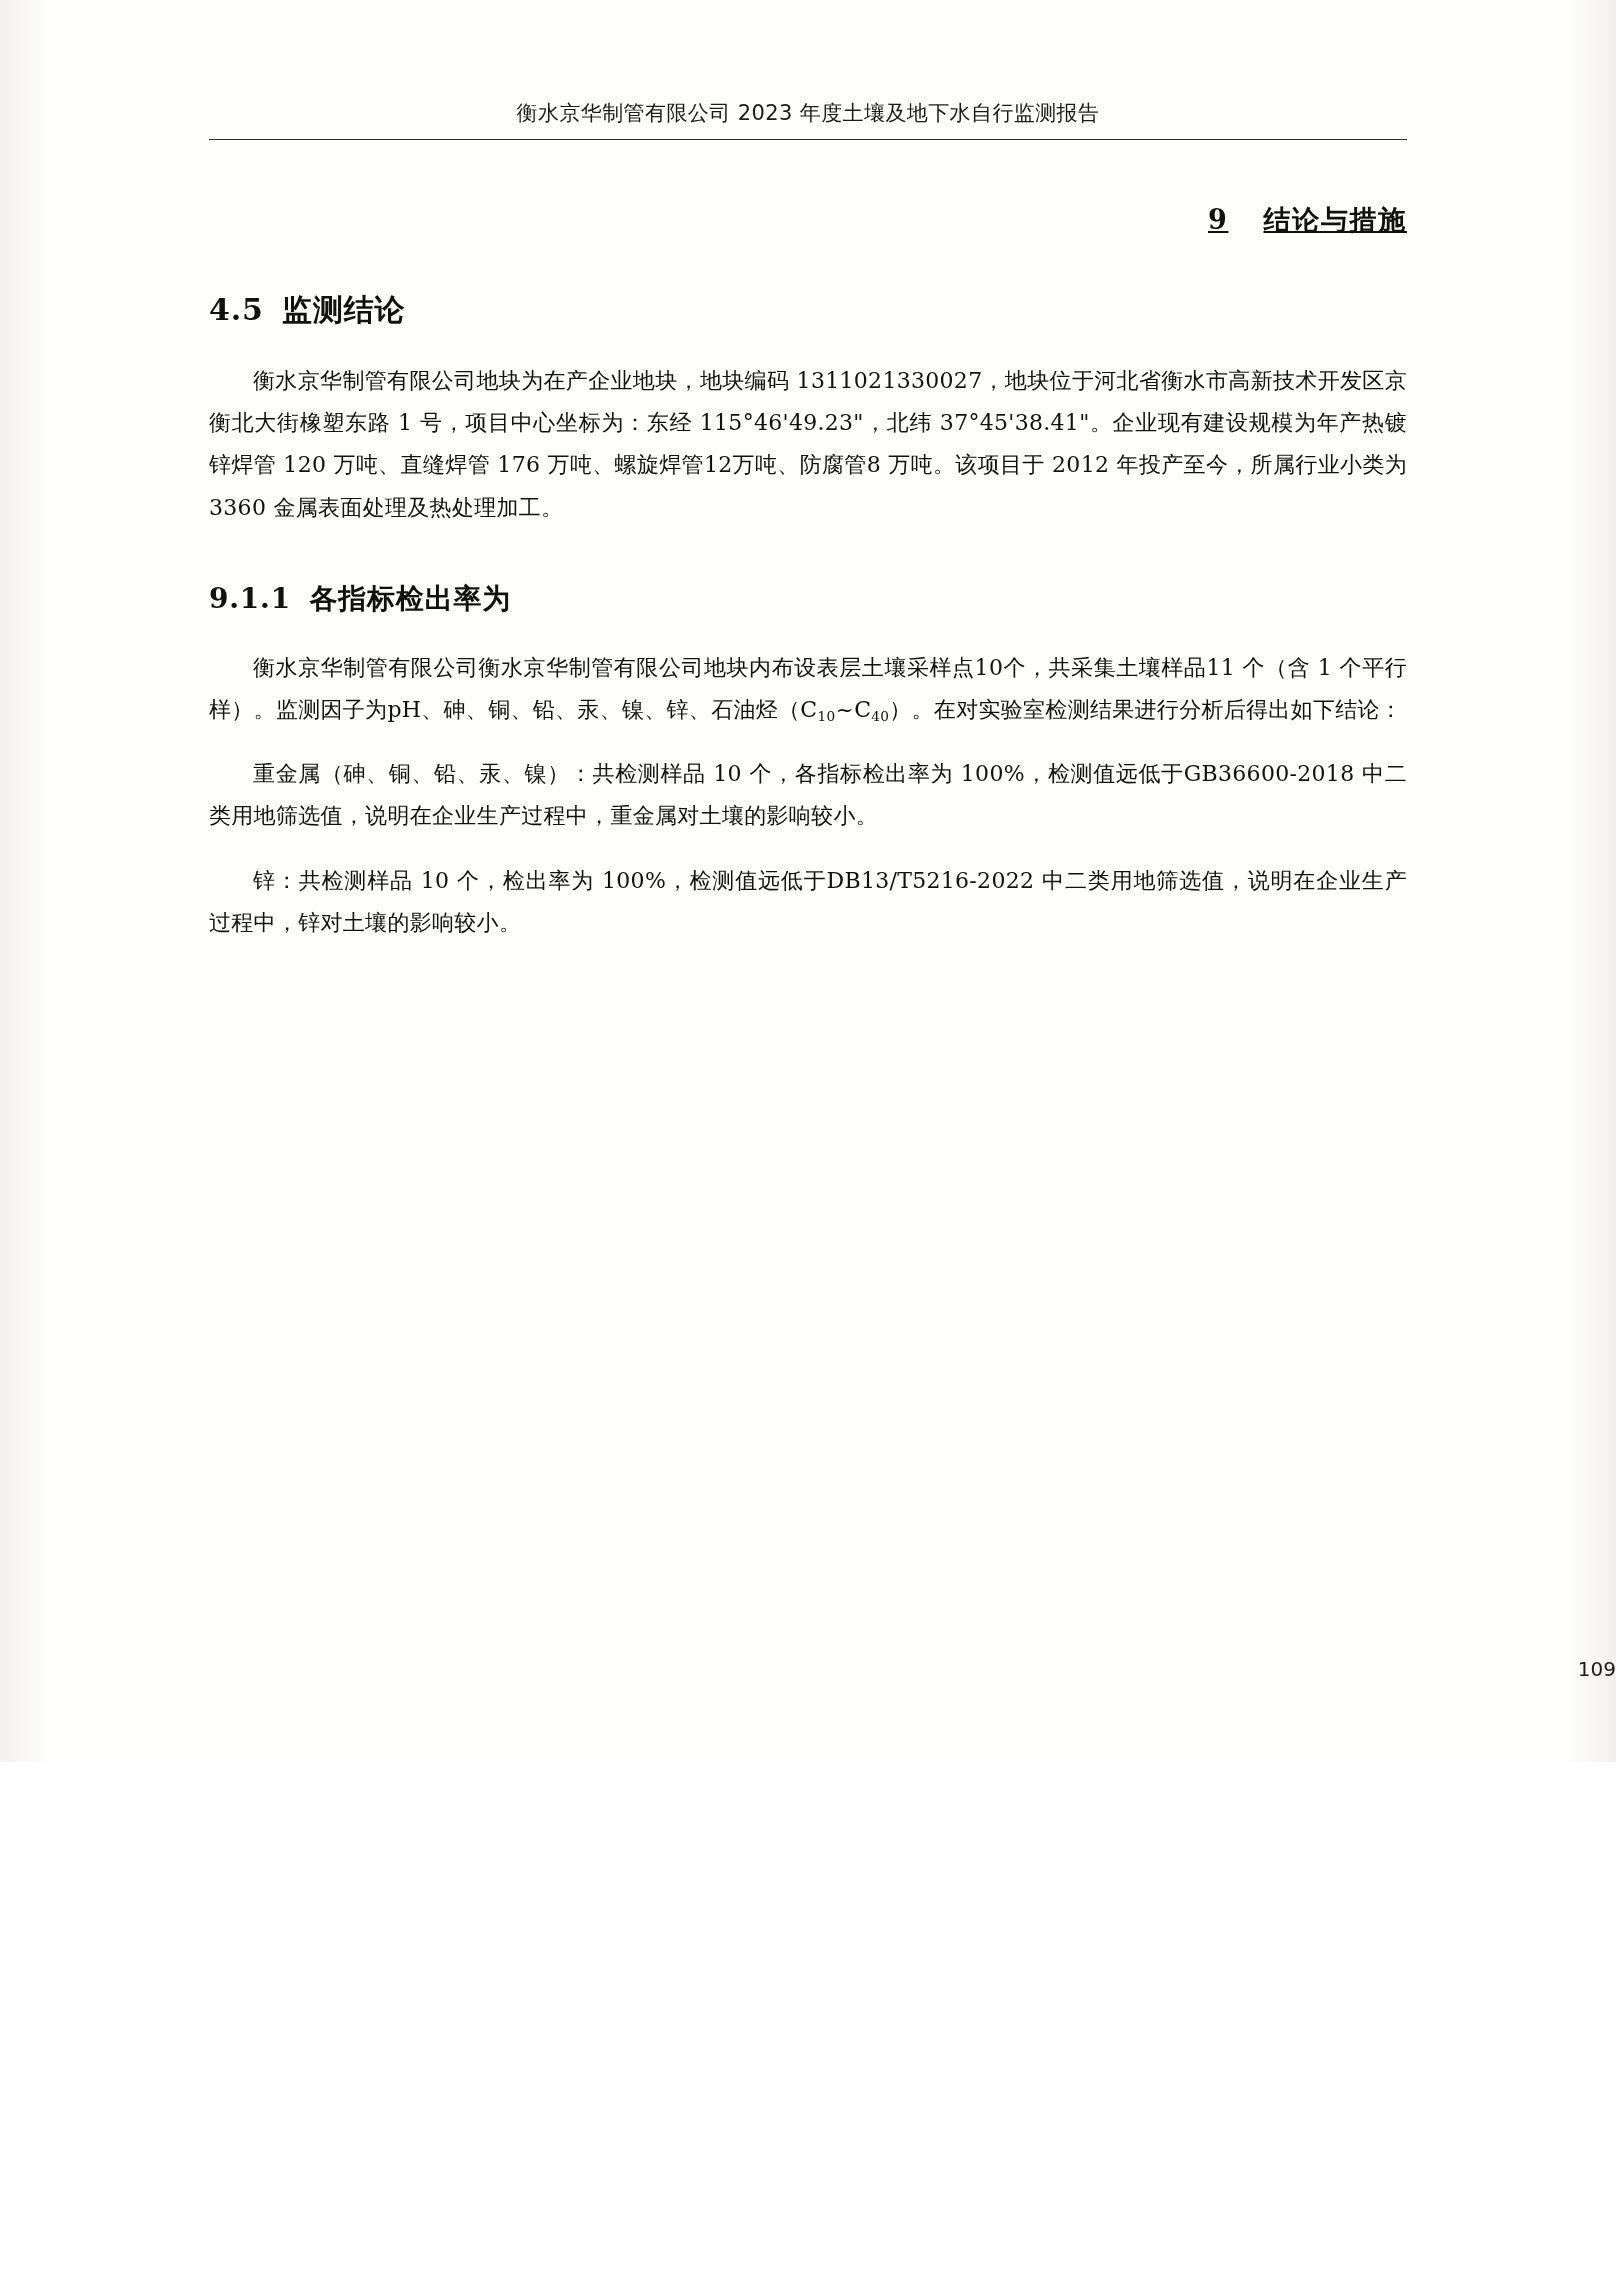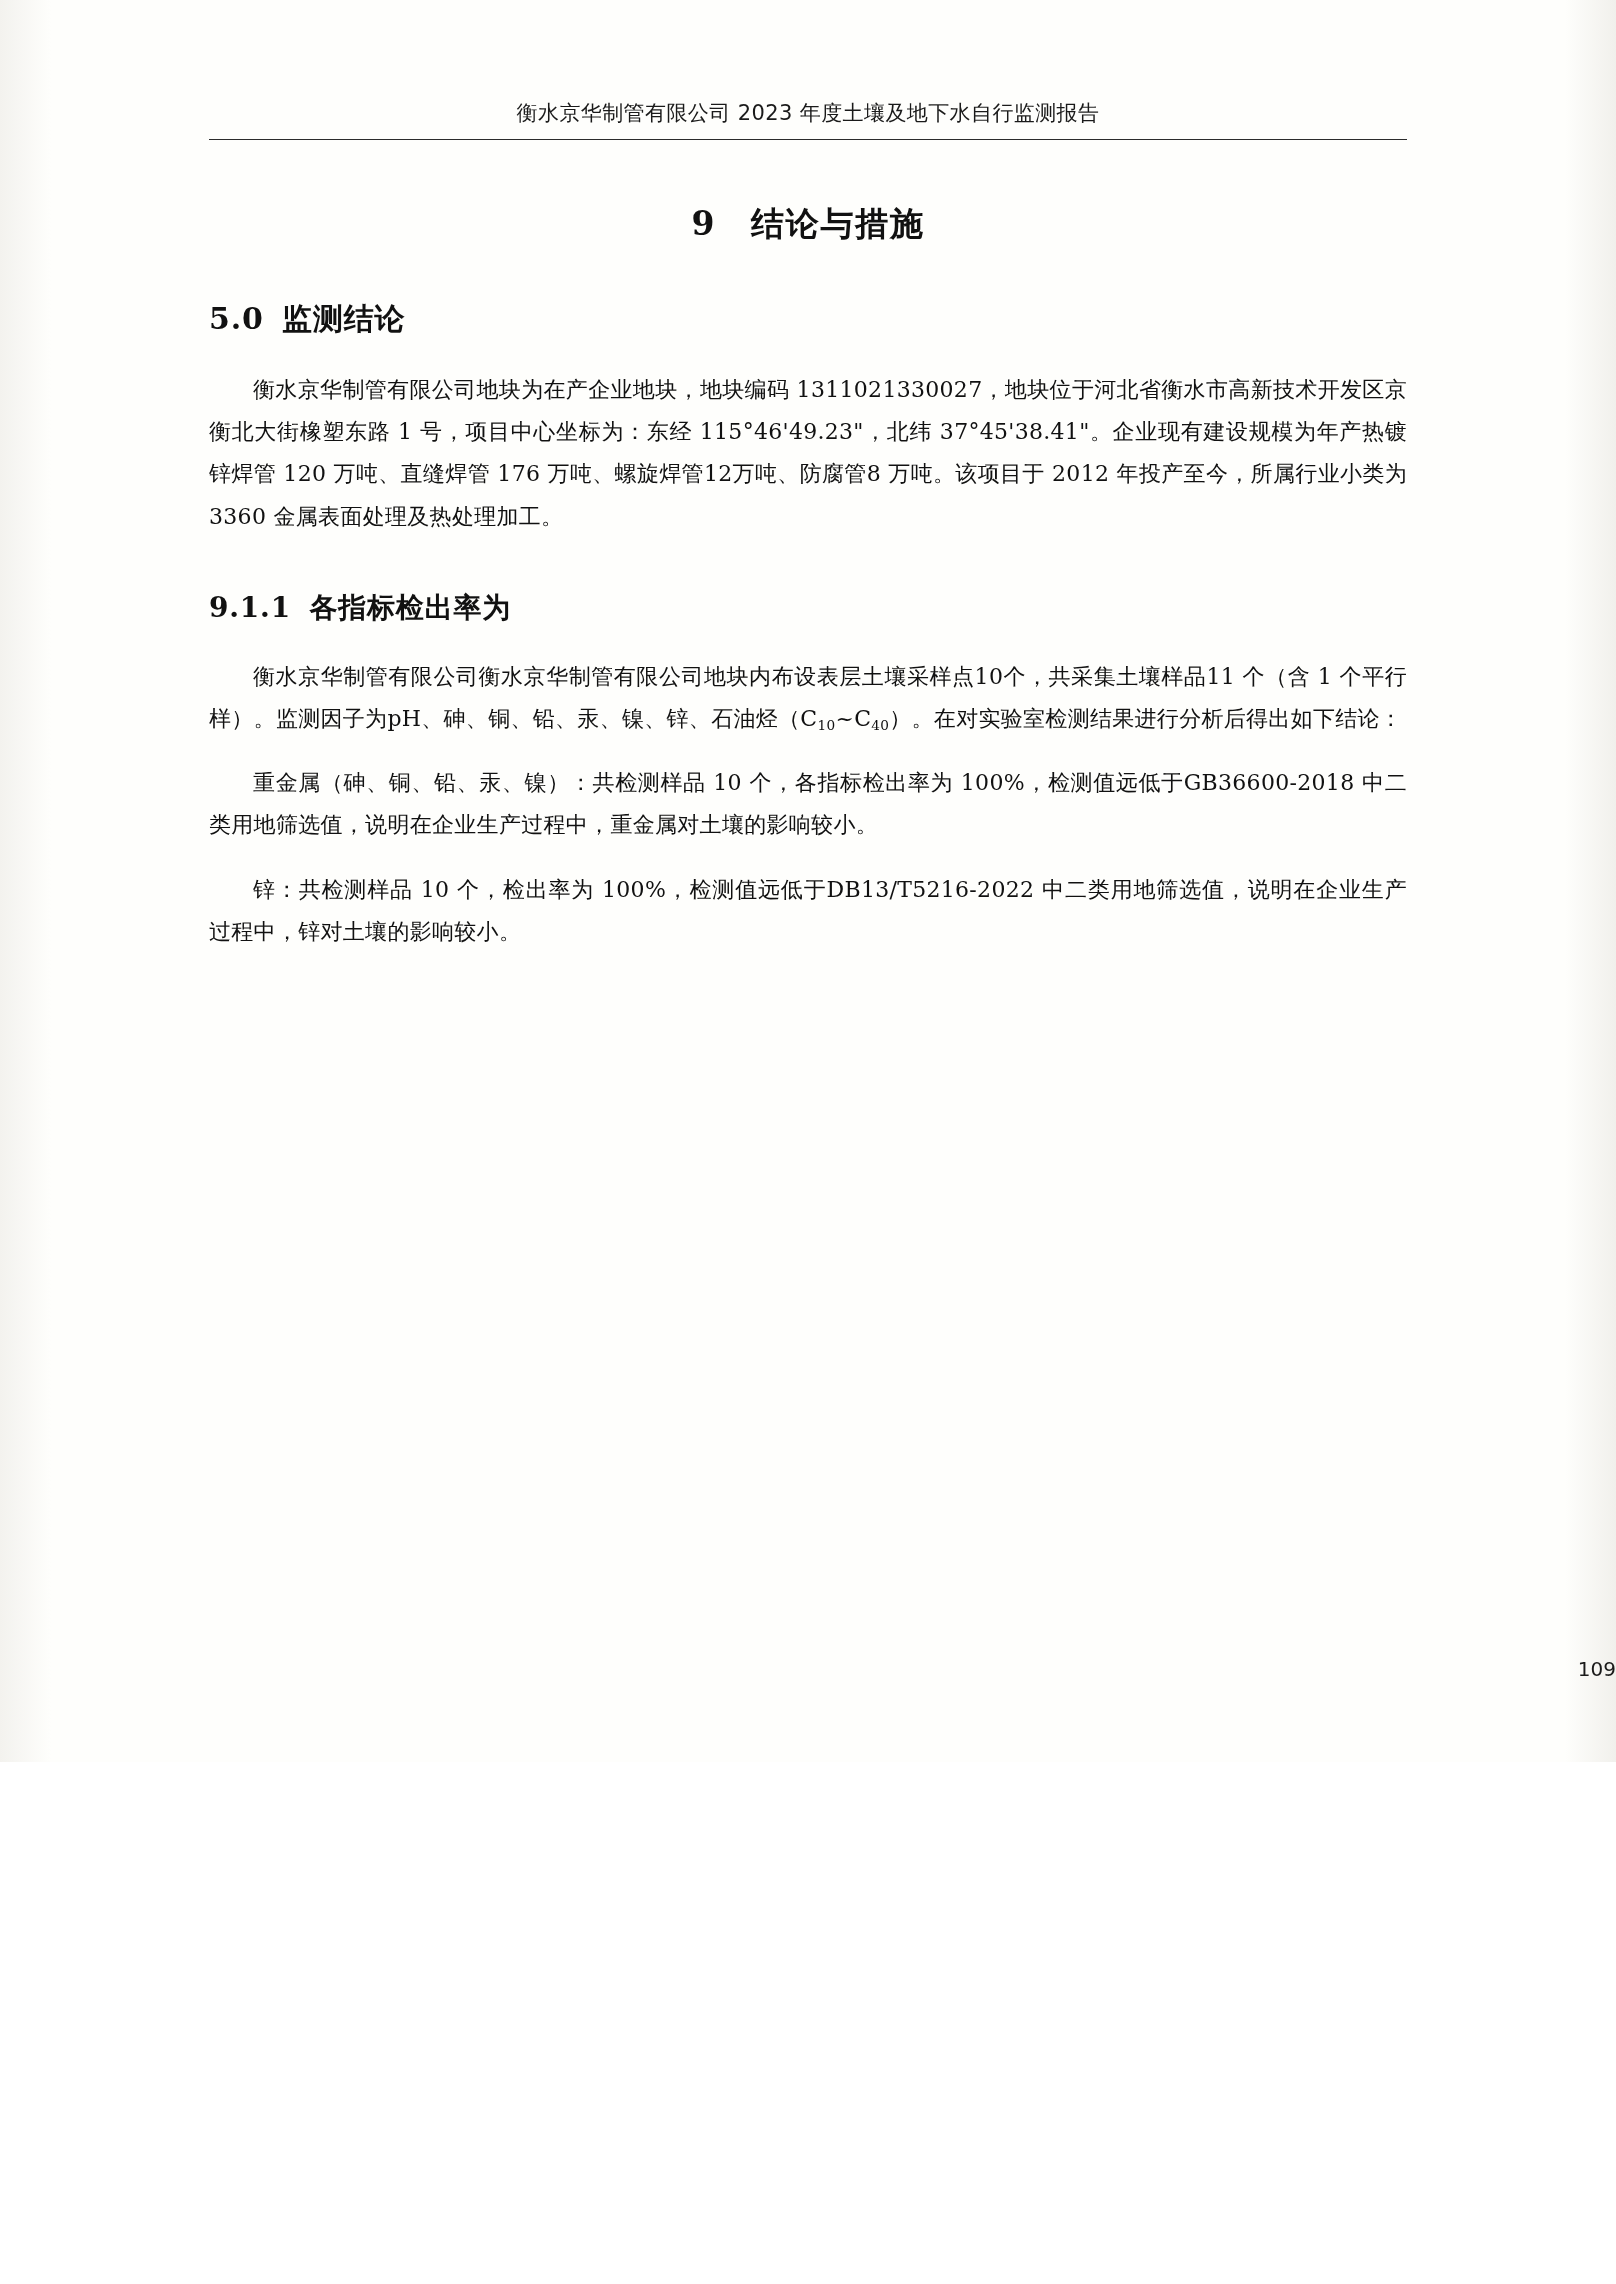--- a/index.html
+++ b/index.html
@@ -48,25 +48,26 @@
   }
   .header-rule {
     margin-top: 11.8px;
     border-bottom: 1.7px solid #2b2b2b;
     width: 100%;
   }
 
   
   h1.chapter-title {
     margin: 62px 0 0 0;
-    font-size: 33px;
+    font-size: 27px;
     font-weight: bold;
-    text-align: center;
+    text-align: right;
     letter-spacing: 1.7px;
     font-family: "DejaVu Serif", "Liberation Serif", serif;
+    text-decoration: underline;
   }
   h1.chapter-title .num {
     margin-right: 35px;
   }
   h2.section-title {
     margin: 52px 0 0 0;
     font-size: 30px;
     font-weight: bold;
     letter-spacing: 0.8px;
   }
@@ -126,21 +127,21 @@
     <div class="doc-header">
       <div class="header-text">衡水京华制管有限公司 2023 年度土壤及地下水自行监测报告</div>
       <div class="header-rule"></div>
     </div>
 
     <h1 class="chapter-title">
       <span class="num">9</span><span>结论与措施</span>
     </h1>
 
     <h2 class="section-title">
-      <span class="num">5.0</span><span>监测结论</span>
+      <span class="num">4.5</span><span>监测结论</span>
     </h2>
 
     <p class="body-text first">衡水京华制管有限公司地块为在产企业地块，地块编码 1311021330027，地块位于河北省衡水市高新技术开发区京衡北大街橡塑东路 1 号，项目中心坐标为：东经 115°46'49.23"，北纬 37°45'38.41"。企业现有建设规模为年产热镀锌焊管 120 万吨、直缝焊管 176 万吨、螺旋焊管12万吨、防腐管8 万吨。该项目于 2012 年投产至今，所属行业小类为 3360 金属表面处理及热处理加工。</p>
 
     <h3 class="subsection-title">
       <span class="num">9.1.1</span><span>各指标检出率为</span>
     </h3>
 
     <div>
       <p class="body-text first">衡水京华制管有限公司衡水京华制管有限公司地块内布设表层土壤采样点10个，共采集土壤样品11 个（含 1 个平行样）。监测因子为pH、砷、铜、铅、汞、镍、锌、石油烃（C<sub>10</sub>~C<sub>40</sub>）。在对实验室检测结果进行分析后得出如下结论：</p>

